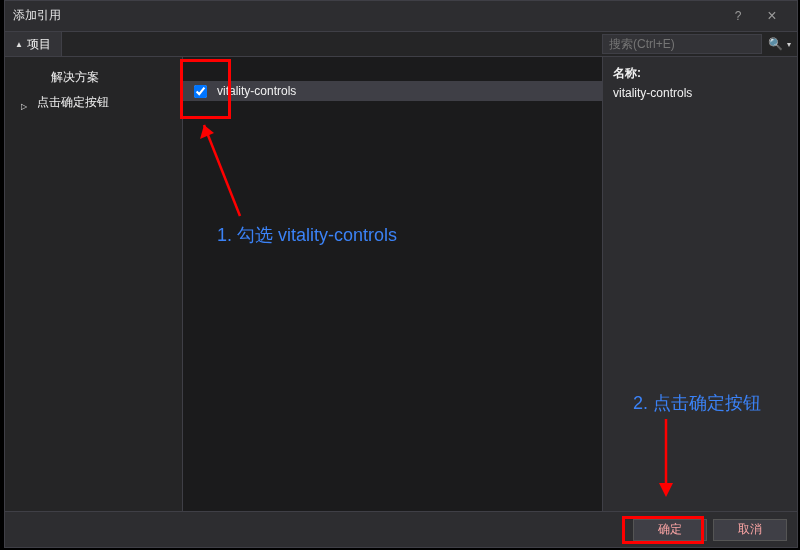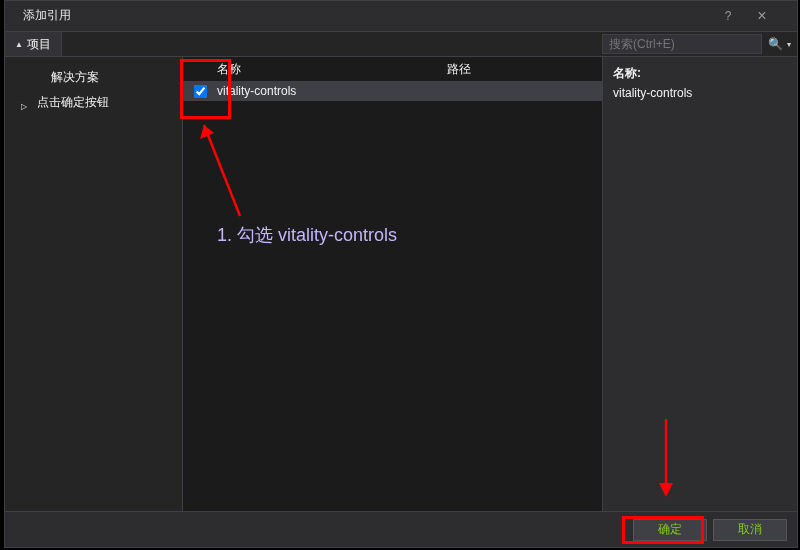--- a/index.html
+++ b/index.html
@@ -2,21 +2,21 @@
 <html><head>
 <meta charset="utf-8">
 <style>
   * { box-sizing: border-box; margin: 0; padding: 0; font-family: "Segoe UI", "Microsoft YaHei", sans-serif; }
   html, body { width: 800px; height: 550px; background: #000; overflow: hidden; }
   .window {
     position: absolute; left: 4px; top: 0; width: 794px; height: 548px;
     background: #2d2d30; border: 1px solid #3f3f46; color: #f1f1f1;
   }
   .titlebar {
-    height: 30px; display: flex; align-items: center; padding: 0 18px;
+    height: 30px; display: flex; align-items: center; padding: 0 8px;
     background: #2d2d30; border-bottom: 1px solid #2d2d30; font-size: 12px;
   }
   .titlebar .title { flex: 1; color: #e6e6e6; }
   .titlebar .win-btn { width: 34px; height: 28px; display: flex; align-items: center; justify-content: center; color: #999; }
   .tabbar {
     height: 26px; background: #252526; border-top: 1px solid #3f3f46; border-bottom: 1px solid #3f3f46;
     display: flex; align-items: stretch;
   }
   .tab {
     display: flex; align-items: center; gap: 4px; padding: 0 10px;
@@ -50,28 +50,28 @@
   .row .name { width: 226px; }
   .row .path { flex: 1; }
   .detail { width: 194px; padding: 8px 10px; font-size: 12px; color: #f1f1f1; }
   .detail .lbl { margin-bottom: 4px; font-weight: bold; }
   .footer {
     position: absolute; left: 0; right: 0; bottom: 0; height: 36px;
     background: #2d2d30; border-top: 1px solid #3f3f46;
     display: flex; align-items: center; justify-content: flex-end; padding: 0 10px; gap: 6px;
   }
   .btn {
-    width: 74px; height: 22px; background: #3f3f46; color: #84cc16;
+    width: 74px; height: 22px; background: #3f3f46; color: #fca5a5;
     border: 1px solid #555; font-size: 12px; display: flex; align-items: center; justify-content: center;
   }
   
   .anno-box {
     position: absolute; border: 3px solid #ff0000; background: transparent; pointer-events: none;
   }
-  .anno-text { position: absolute; color: #c4b5fd; font-size: 18px; font-weight: 400; pointer-events: none; white-space: nowrap; }
+  .anno-text { position: absolute; color: #3b82f6; font-size: 18px; font-weight: 400; pointer-events: none; white-space: nowrap; }
   svg.anno-arrow { position: absolute; pointer-events: none; }
 </style>
 </head>
 <body>
 
 <div class="window">
 
   <div class="titlebar">
     <span class="title">添加引用</span>
     <div class="win-btn">
@@ -104,24 +104,20 @@
         <span class="tri">▷</span>
         <span>解决方案</span>
       </div>
       <div class="side-item">
         <span class="tri">▷</span>
         <span>点击确定按钮</span>
       </div>
     </div>
 
     <div class="center">
-      <div class="columns">
-        <div class="col-name">名称</div>
-        <div class="col-path">路径</div>
-      </div>
       <div class="row">
         <div class="cb-wrap">
           <input type="checkbox" checked="" style="">
         </div>
         <div class="name">vitality-controls</div>
       </div>
     </div>
 
     <div class="detail">
       <div class="lbl">名称:</div>
@@ -139,19 +135,20 @@
       </div>
   </div>
 
   <div class="anno-box" style="left:175px; top:58px; width:51px; height:60px;"></div>
   <svg class="anno-arrow" style="left:175px; top:100px; width:90px; height:120px;" viewBox="0 0 90 120">
     <line x1="60" y1="115" x2="24" y2="24" stroke="#ff0000" stroke-width="2.5"></line>
     <polygon points="24,24 20,38 34,32" fill="#ff0000"></polygon>
   </svg>
   <div class="anno-text" style="left:212px; top:222px;">1. 勾选 vitality-controls</div>
 
+  <div class="anno-text" style="left:628px; top:390px;">2. 点击确定按钮</div>
   <svg class="anno-arrow" style="left:646px; top:414px; width:30px; height:88px;" viewBox="0 0 30 88">
     <line x1="15" y1="4" x2="15" y2="72" stroke="#ff0000" stroke-width="2.5"></line>
     <polygon points="15,82 8,68 22,68" fill="#ff0000"></polygon>
   </svg>
   <div class="anno-box" style="left:617px; top:515px; width:82px; height:28px;"></div>
 
 </div>
 
 </body></html>

